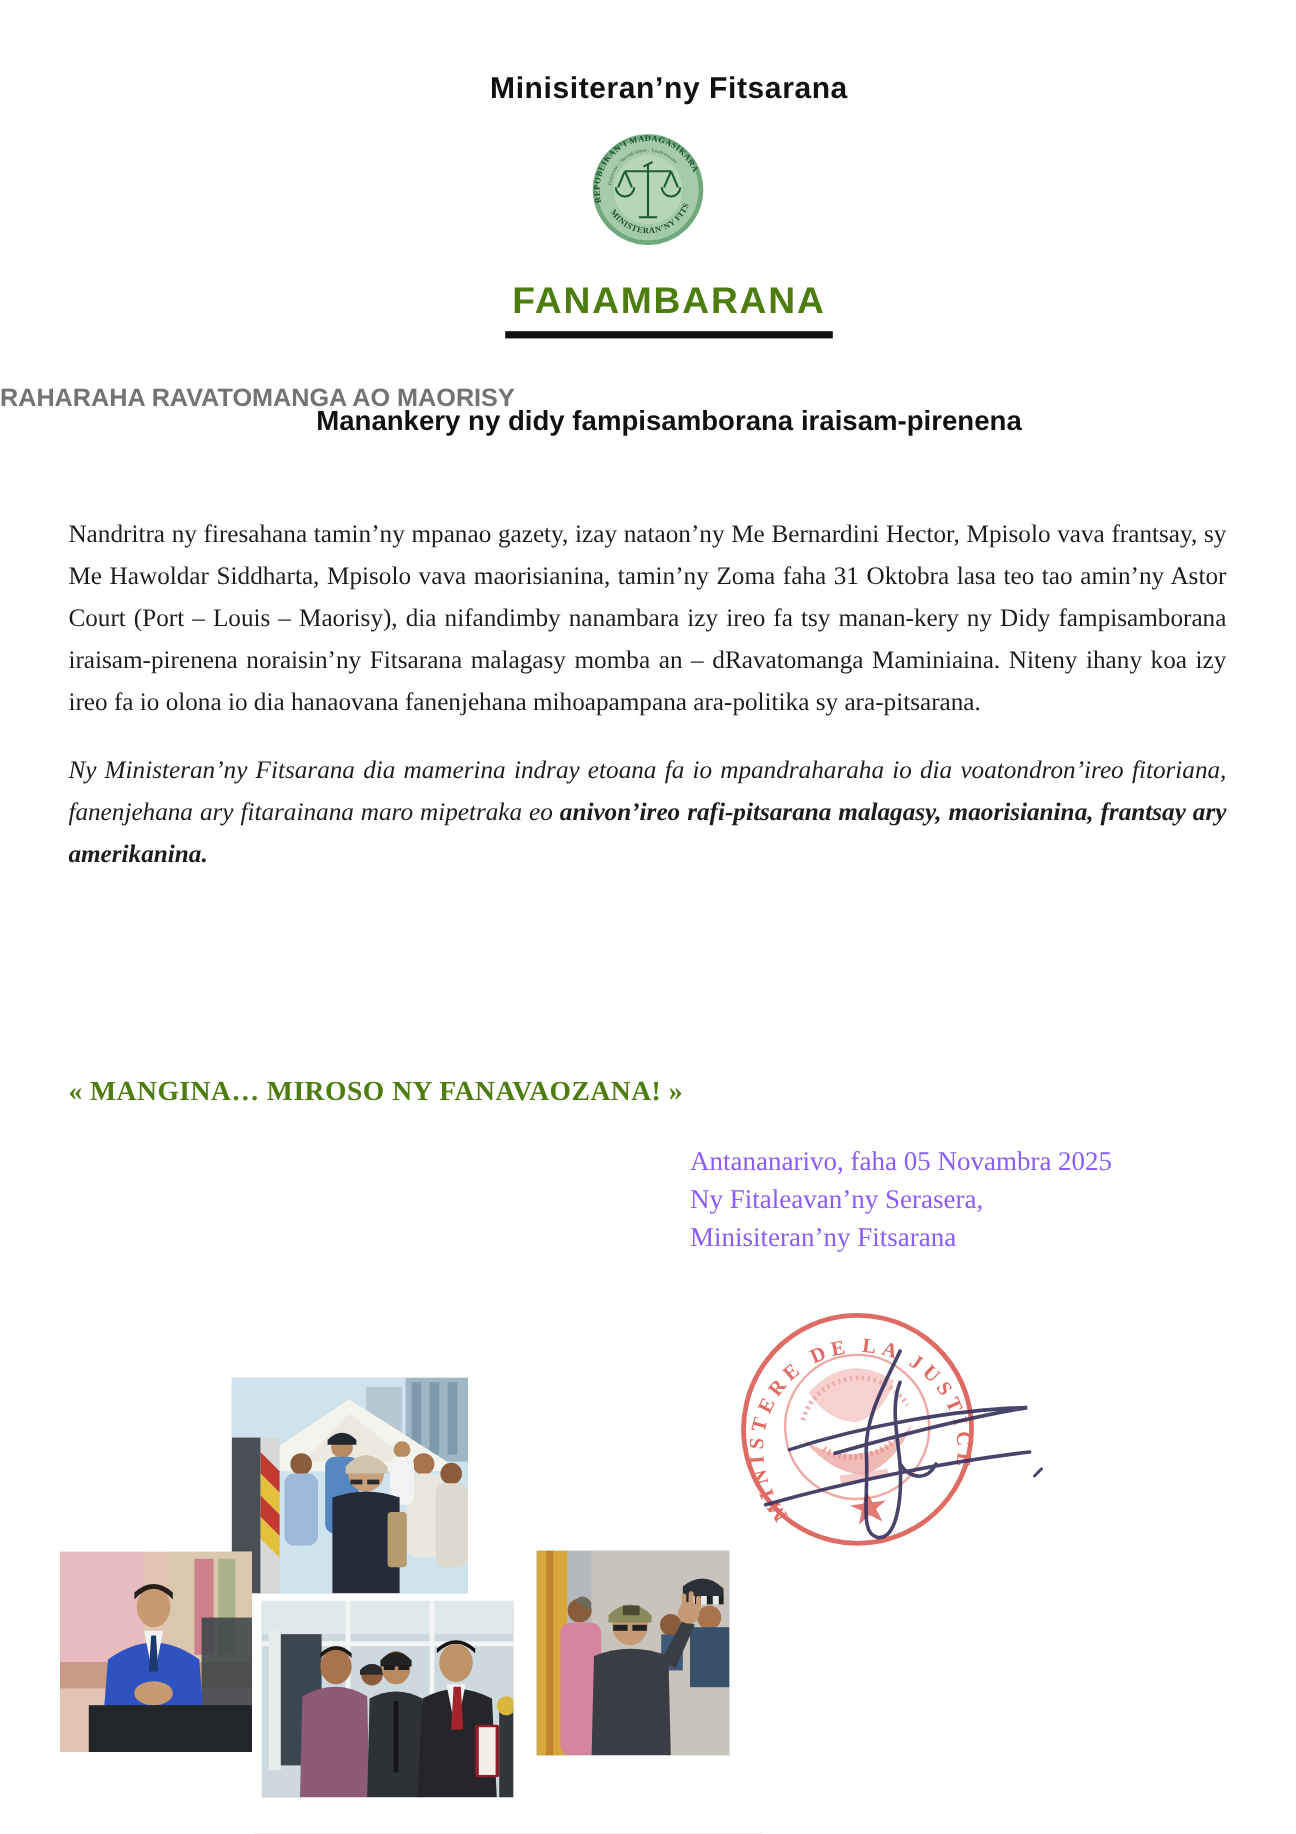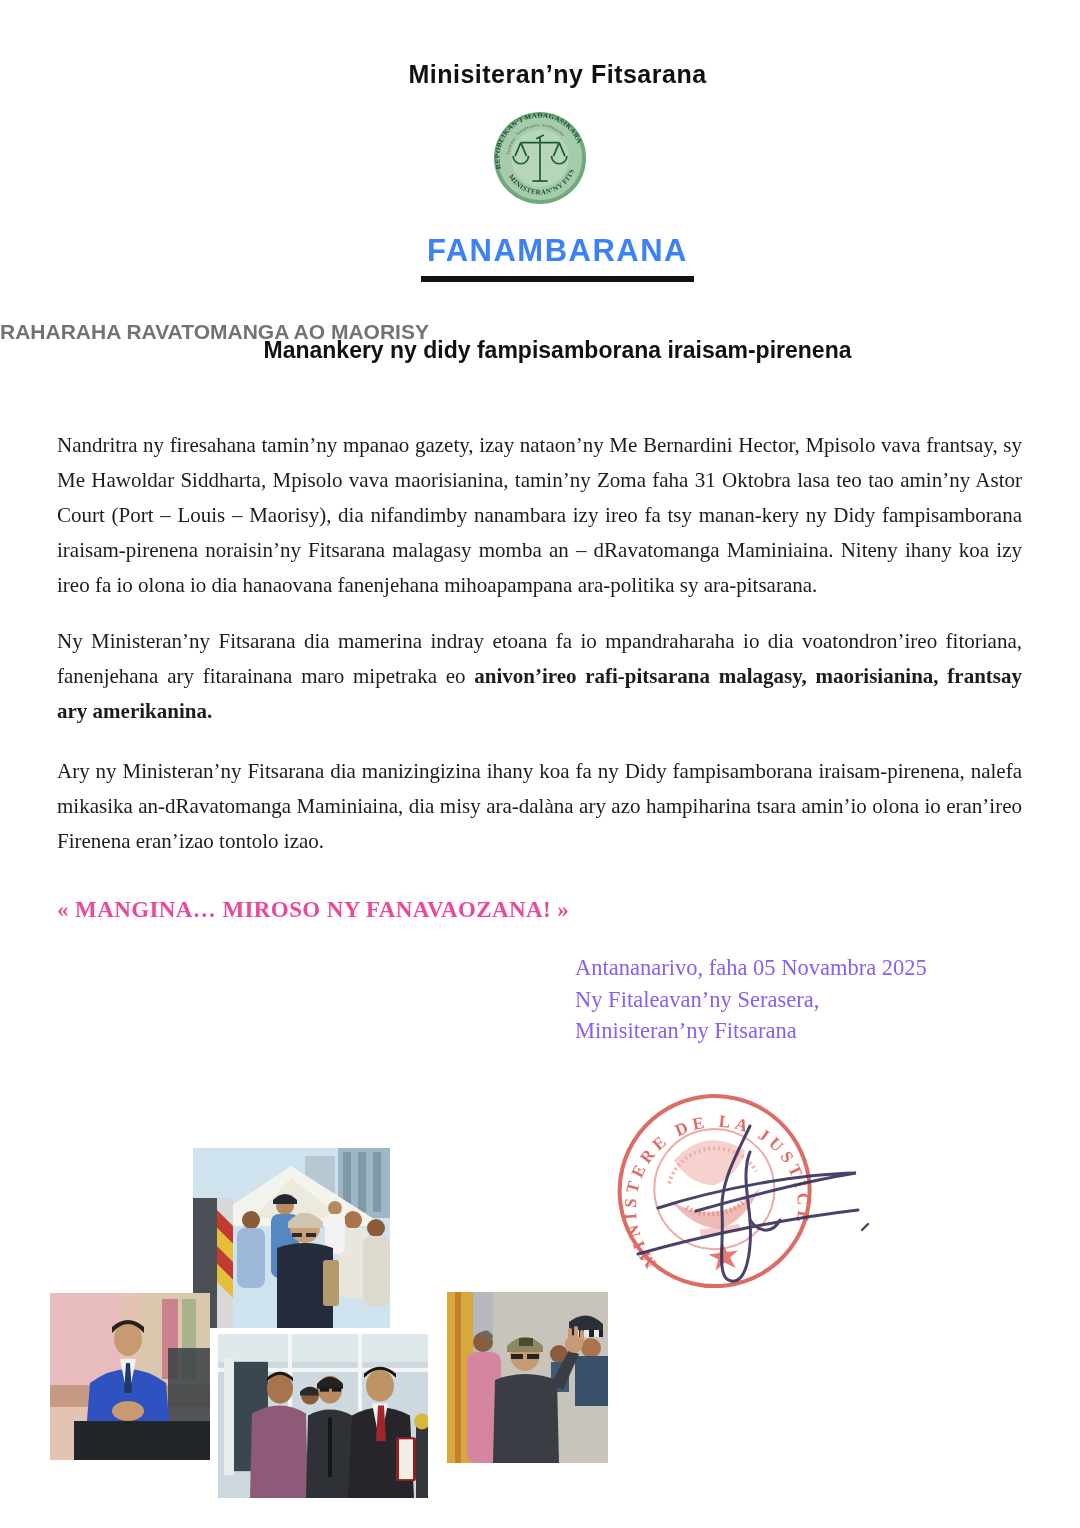--- a/index.html
+++ b/index.html
@@ -11,42 +11,42 @@
   
   .ministry-title{
     position:absolute;top:60px;left:0;width:100%;text-align:center;
     font-family:"Liberation Sans", sans-serif;font-weight:bold;
     font-size:25px;letter-spacing:.5px;color:#111;
   }
   .logo-wrap{position:absolute;top:110px;left:492px;width:96px;height:96px;}
   .main-title-wrap{position:absolute;top:233px;left:0;width:100%;text-align:center;}
   .main-title{
     display:inline-block;font-family:"Liberation Sans", sans-serif;font-weight:bold;
-    font-size:31px;letter-spacing:1.5px;color:#3b82f6;
+    font-size:31px;letter-spacing:1.5px;color:#4d7c0f;
     border-bottom:6px solid #111;padding:0 6px 7px 6px;
   }
   .subject1{
     position:absolute;top:320px;left:0;width:100%;text-align:left;
     font-family:"Liberation Sans", sans-serif;font-weight:bold;font-size:21px;color:#737373;
   }
   .subject2{
     position:absolute;top:337px;left:0;width:100%;text-align:center;
     font-family:"Liberation Sans", sans-serif;font-weight:bold;font-size:23px;color:#111;
   }
   
   .bodytext{
     position:absolute;top:428px;left:57px;width:965px;
     font-size:21px;line-height:35px;text-align:justify;
   }
   .bodytext p{margin:0 0 21px 0;}
-  .bodytext p.p2{margin-bottom:25px;}
+  .bodytext p.p2{margin-bottom:25px;font-style:italic;}
   .bodytext strong{font-weight:bold;}
   .slogan{
     position:absolute;top:897px;left:57px;width:965px;
-    font-weight:bold;font-size:23px;letter-spacing:.4px;color:#ec4899;
+    font-weight:bold;font-size:23px;letter-spacing:.4px;color:#4d7c0f;
   }
   .signoff{
     position:absolute;top:952px;left:575px;
     font-size:22.5px;line-height:31.5px;color:#8b5cf6;
   }
   
   .stamp{position:absolute;top:1085px;left:600px;width:232px;height:232px;transform:rotate(-8deg);opacity:.92;}
   .signature{position:absolute;top:1112px;left:600px;width:290px;height:195px;}
   
   .photo{position:absolute;overflow:hidden;background:#ddd;}
@@ -100,21 +100,20 @@
 
   <div class="main-title-wrap">
     <span class="main-title">FANAMBARANA</span>
   </div>
   <div class="subject1">RAHARAHA RAVATOMANGA AO MAORISY</div>
   <div class="subject2">Manankery ny didy fampisamborana iraisam-pirenena</div>
 
   <div class="bodytext">
     <p class="p1">Nandritra ny firesahana tamin’ny mpanao gazety, izay nataon’ny Me Bernardini Hector, Mpisolo vava frantsay, sy Me Hawoldar Siddharta, Mpisolo vava maorisianina, tamin’ny Zoma faha 31 Oktobra lasa teo tao amin’ny Astor Court (Port – Louis – Maorisy), dia nifandimby nanambara izy ireo fa tsy manan-kery ny Didy fampisamborana iraisam-pirenena noraisin’ny Fitsarana malagasy momba an – dRavatomanga Maminiaina. Niteny ihany koa izy ireo fa io olona io dia hanaovana fanenjehana mihoapampana ara-politika sy ara-pitsarana.</p>
     <p class="p2"><span>Ny Ministeran’ny Fitsarana dia mamerina indray etoana fa io mpandraharaha io dia voatondron’ireo fitoriana, fanenjehana ary fitarainana maro mipetraka eo </span><strong>anivon’ireo rafi-pitsarana malagasy, maorisianina, frantsay ary amerikanina.</strong></p>
-    <p class="p3">Ary ny Ministeran’ny Fitsarana dia manizingizina ihany koa fa ny Didy fampisamborana iraisam-pirenena, nalefa mikasika an-dRavatomanga Maminiaina, dia misy ara-dalàna ary azo hampiharina tsara amin’io olona io eran’ireo Firenena eran’izao tontolo izao.</p>
   </div>
 
   <div class="slogan">« MANGINA… MIROSO NY FANAVAOZANA! »</div>
 
   <div class="signoff">
     <div>Antananarivo, faha 05 Novambra 2025</div>
     <div>Ny Fitaleavan’ny Serasera,</div>
     <div>Minisiteran’ny Fitsarana</div>
   </div>
 

